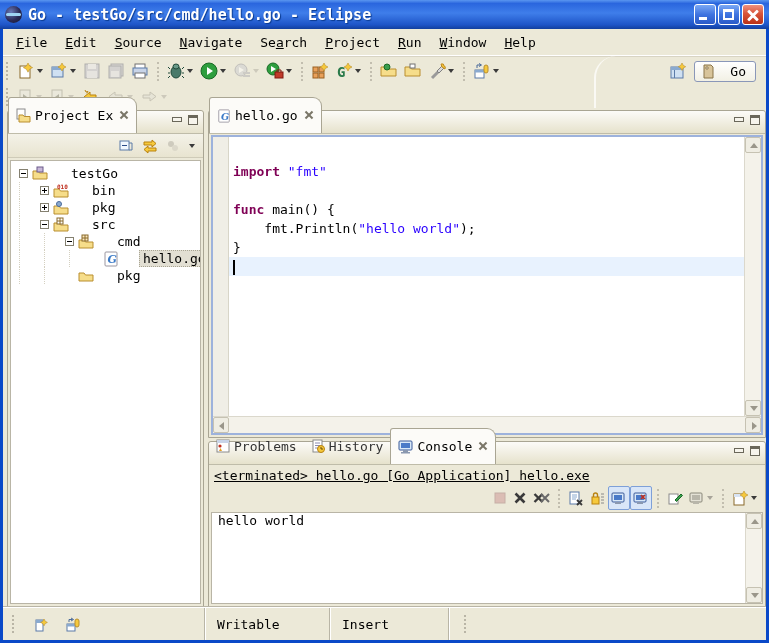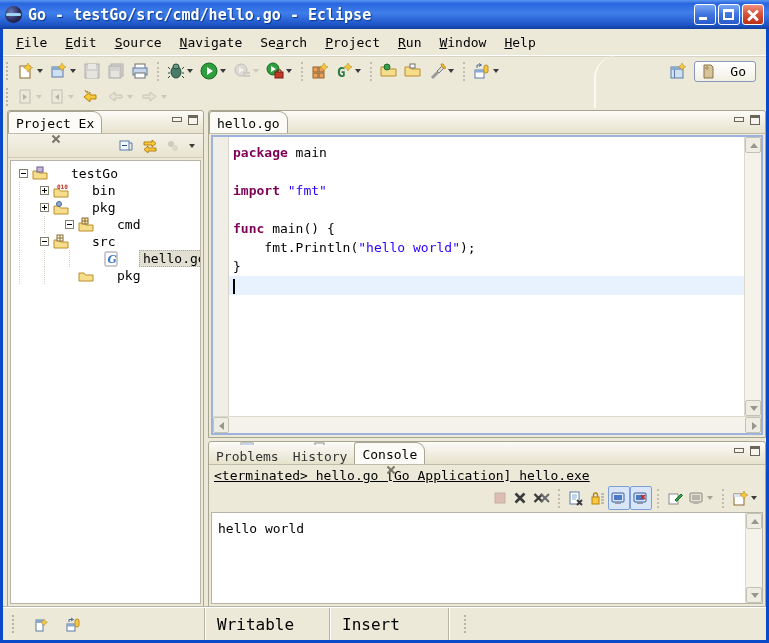--- a/index.html
+++ b/index.html
@@ -51,22 +51,22 @@
   .persp{position:absolute;right:10px;top:59px;display:flex;align-items:center;gap:4px;}
   .persp-divider{position:absolute;right:150px;top:56px;width:22px;height:52px;
     border-left:2px solid #FAF9F4;border-top-left-radius:22px;}
   .go-persp-btn{display:flex;align-items:center;gap:16px;border:1px solid #8A97B8;border-radius:3px;
     background:linear-gradient(180deg,#FFFFFF,#F2F0E4);padding:2px 9px 2px 5px;font-size:13px;}
   
   .panel{position:absolute;background:#ECE9D8;border:1px solid #A9A593;border-radius:3px 3px 0 0;}
   .panel-tabs{height:23px;display:flex;align-items:flex-end;
     background:linear-gradient(180deg,#FCFBF8,#E6E2CC);border-bottom:1px solid #BFBCA9;
     position:relative;border-radius:3px 3px 0 0;}
-  .ptab{display:flex;align-items:center;gap:4px;height:22px;padding:0 7px;font-size:13px;
-    color:#333;position:relative;flex-direction:column;}
+  .ptab{display:flex;align-items:center;gap:4px;height:36px;padding:6px 7px;font-size:13px;
+    color:#333;position:relative;}
   .ptab.active{background:#FCFBF8;border:1px solid #A9A593;border-bottom:none;
     border-top-left-radius:3px;border-top-right-radius:9px;color:#000;}
   .minmax{position:absolute;right:5px;top:4px;display:flex;gap:7px;align-items:center;}
   .pmin{width:9px;height:9px;position:relative;}
   .pmin::after{content:"";position:absolute;left:0;top:1px;width:8px;height:3px;
     border:1px solid #6A675A;background:#F6F4EC;}
   .pmax{width:10px;height:10px;border:1px solid #6A675A;border-top-width:3px;background:#F6F4EC;}
   .closex{width:9px;height:9px;position:relative;margin-left:3px;}
   .closex::before,.closex::after{content:"";position:absolute;left:-1px;top:3px;width:10px;height:2px;
     background:#7A7668;}
@@ -116,26 +116,26 @@
   .arr.right{border-top:4px solid transparent;border-bottom:4px solid transparent;border-left:5px solid #9A968A;top:4px;left:6px;}
   
   #console{left:205px;top:441px;width:558px;height:166px;}
   .console-info{height:21px;display:flex;align-items:center;padding:0 5px;font-size:13px;
     background:#ECE9D8;text-decoration:underline;}
   .console-toolbar{height:24px;display:flex;align-items:center;justify-content:flex-end;
     padding:0 4px;background:#ECE9D8;}
   .tbtn.toggled{border:1px solid #7EA0D8;background:#D9E6F8;}
   .console-body{position:absolute;left:2px;right:2px;top:70px;bottom:2px;background:#fff;
     border:1px solid #B9B5A6;display:flex;}
-  .console-text{flex:1;padding:8px 6px;font-size:13px;white-space:pre;}
+  .console-text{flex:1;padding:0 6px;font-size:13px;white-space:pre;}
   
   .statusbar{position:absolute;left:0;right:0;top:607px;height:33px;border-top:1px solid #FFFFFF;
     box-shadow:0 -1px 0 #B9B5A6;display:flex;align-items:center;}
   .status-trim{width:201px;display:flex;align-items:center;gap:10px;padding-left:6px;height:100%;}
-  .scell{height:100%;display:flex;align-items:center;padding:0 12px;font-size:16px;
+  .scell{height:100%;display:flex;align-items:center;padding:0 12px;font-size:13px;
     border-left:1px solid #B9B5A6;box-shadow:inset 1px 0 0 #FFFFFF;}
   .scell.w{width:125px;}
   .scell.i{width:119px;}
   .scell.empty{flex:1;}
 </style>
 </head>
 <body>
 
 <div class="window">
 
@@ -405,38 +405,38 @@
         <span class="tind"></span>
           <span class="exp plus"></span>
         <svg class="ticon" viewBox="0 0 16 16">
             <path d="M1 14 V6 h5 l1.5 2 H15 v6 z" fill="#F6DD8A" stroke="#B98E2F"></path>
             <circle cx="6" cy="4" r="2.5" fill="#8AAAD0" stroke="#4A6A9A"></circle>
           </svg>
         <span class="tlabel">pkg</span>
       </div>
       <div class="trow">
         <span class="tind"></span>
+          <span class="exp"></span>
+        <svg class="ticon" viewBox="0 0 16 16">
+            <path d="M1 14 V6 h5 l1.5 2 H15 v6 z" fill="#F6DD8A" stroke="#B98E2F"></path>
+            <rect x="4" y="1" width="6" height="6" fill="#fff" stroke="#8A6A2A"></rect>
+            <path d="M7 1 v6 M4 4 h6" stroke="#8A6A2A"></path>
+          </svg>
+        <span class="tlabel">src</span>
+      </div>
+      <div class="trow">
+        <span class="tind"></span>
           <span class="tind"></span>
           <span class="exp"></span>
         <svg class="ticon" viewBox="0 0 16 16">
             <path d="M1 14 V6 h5 l1.5 2 H15 v6 z" fill="#F6DD8A" stroke="#B98E2F"></path>
             <rect x="4" y="1" width="6" height="6" fill="#FBE8C0" stroke="#8A6A2A"></rect>
             <path d="M7 1 v6 M4 4 h6" stroke="#8A6A2A"></path>
           </svg>
         <span class="tlabel">cmd</span>
-      </div>
-      <div class="trow">
-        <span class="tind"></span>
-          <span class="exp"></span>
-        <svg class="ticon" viewBox="0 0 16 16">
-            <path d="M1 14 V6 h5 l1.5 2 H15 v6 z" fill="#F6DD8A" stroke="#B98E2F"></path>
-            <rect x="4" y="1" width="6" height="6" fill="#fff" stroke="#8A6A2A"></rect>
-            <path d="M7 1 v6 M4 4 h6" stroke="#8A6A2A"></path>
-          </svg>
-        <span class="tlabel">src</span>
       </div>
       <div class="trow selected">
         <span class="tind"></span>
           <span class="tind"></span>
           <span class="tind"></span>
           <span class="noexp"></span>
         <svg class="ticon" viewBox="0 0 16 16">
             <rect x="2" y="1" width="12" height="14" rx="1" fill="#fff" stroke="#9A96A0"></rect>
             <text x="4.5" y="12" font-size="11" font-style="italic" font-weight="bold" fill="#3A7AC8" font-family="DejaVu Serif,serif">G</text>
           </svg>
@@ -466,21 +466,20 @@
       </span>
       <span class="minmax">
         <span class="pmin"></span>
         <span class="pmax"></span>
       </span>
     </div>
     <div class="editor-body">
       <div class="editor-main">
         <div class="ruler"></div>
         <div class="code-area">
-          <div class="cline"><span class="kw">package</span><span class="pl"> main</span></div>
           <div class="cline"></div>
           <div class="cline"><span class="kw">import</span><span class="pl"> </span><span class="str">"fmt"</span></div>
           <div class="cline"></div>
           <div class="cline"><span class="kw">func</span><span class="pl"> main() {</span></div>
           <div class="cline"><span class="pl">    fmt.Println(</span><span class="str">"hello world"</span><span class="pl">);</span></div>
           <div class="cline"><span class="pl">}</span></div>
           <div class="cline current"><span class="cursor"></span></div>
         </div>
         <div class="vscroll">
           <span class="sbtn">

